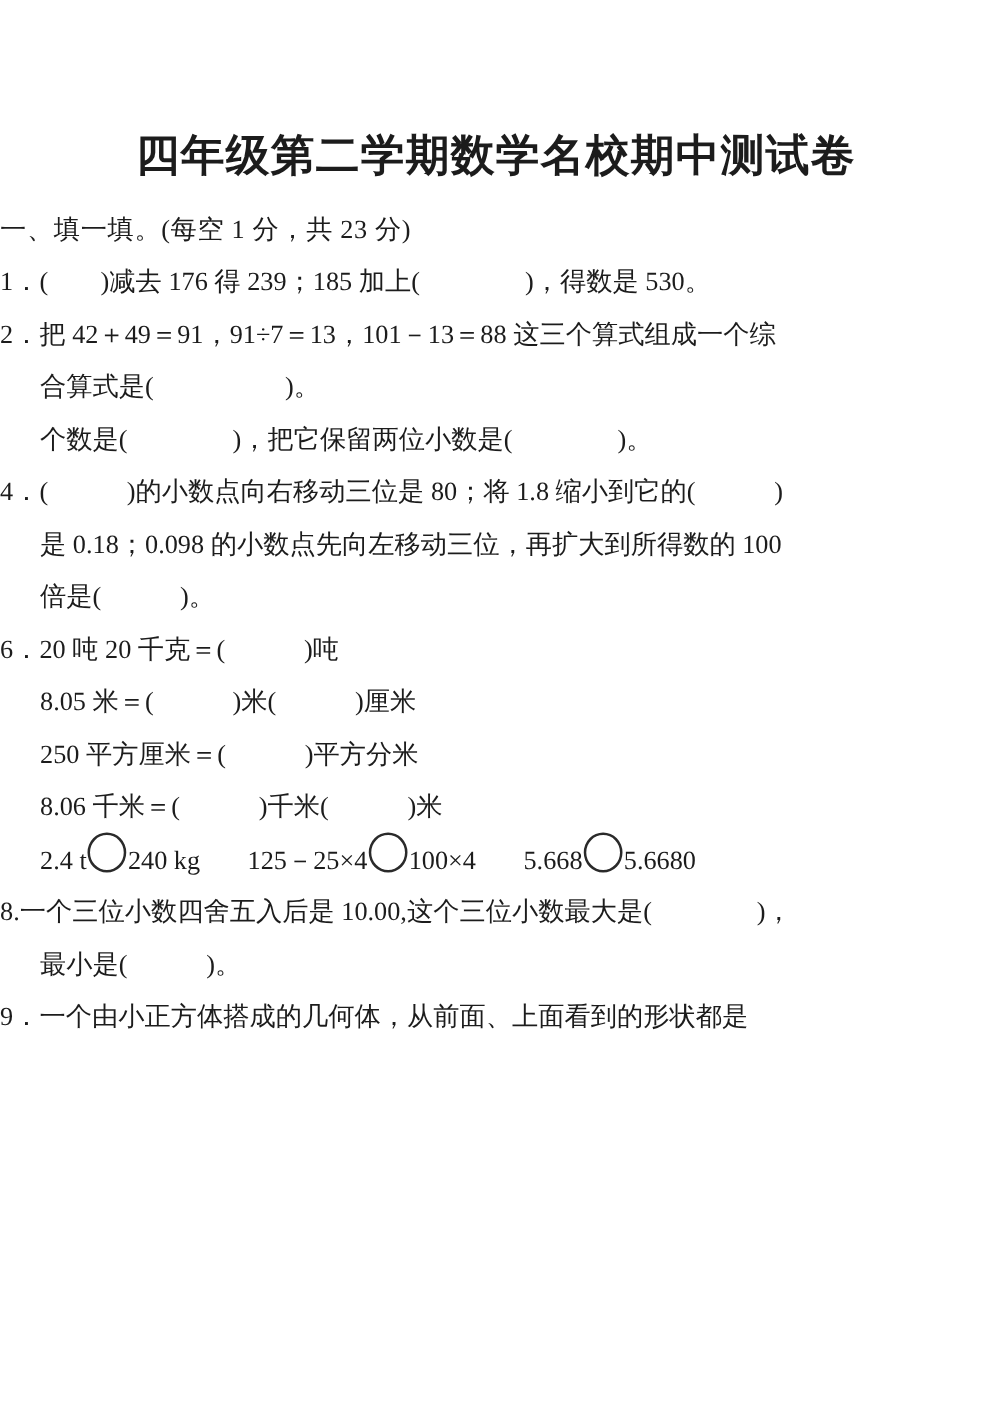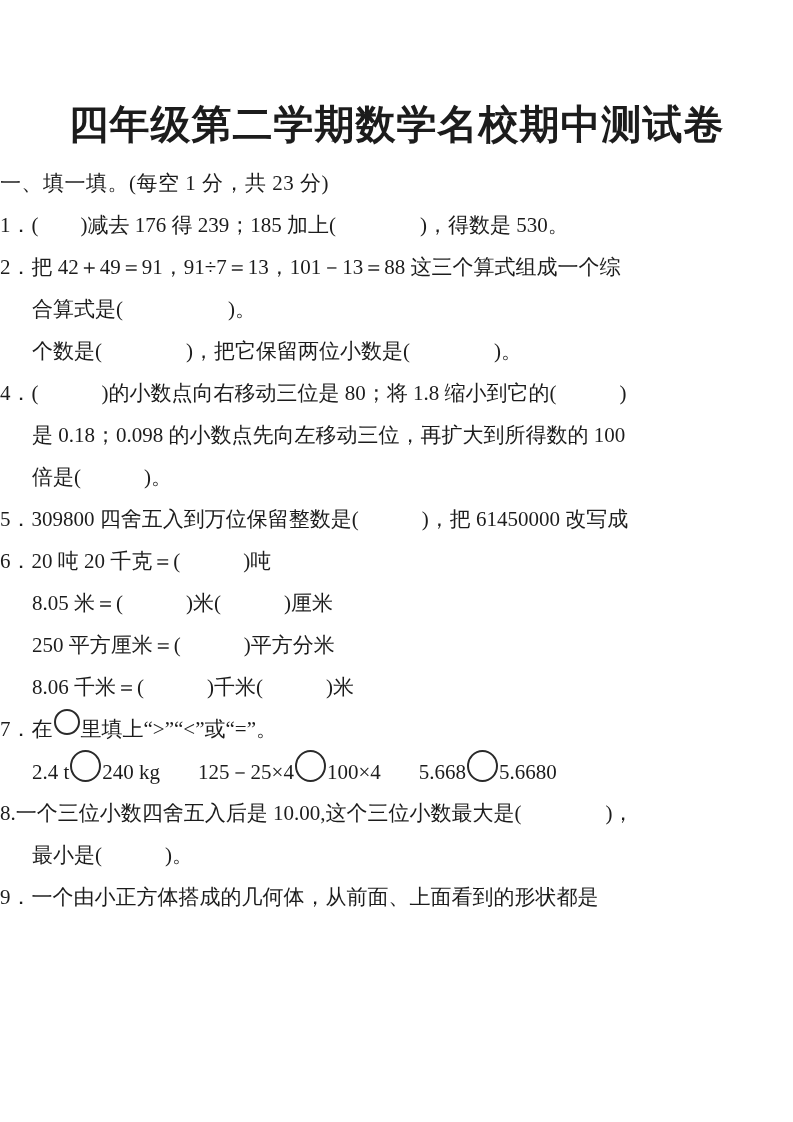--- a/index.html
+++ b/index.html
@@ -13,21 +13,21 @@
     height: 1122px;
     background: #ffffff;
     overflow: hidden;
     font-family: "Liberation Serif", "DejaVu Serif", serif;
     color: #1c1c1c;
   }
   .title {
     margin: 0;
     padding-top: 102px;
     text-align: center;
-    font-size: 40px;
+    font-size: 35px;
     font-weight: 700;
     line-height: 46px;
     letter-spacing: 1px;
   }
   .content {
     margin-top: 14px;
     margin-right: 60px;
   }
   .line {
     margin: 0;
@@ -81,28 +81,26 @@
 
     <p class="line"><span>2．</span><span>把 42＋49＝91，91÷7＝13，101－13＝88 这三个算式组成一个综</span></p>
     <p class="line cont"><span>合算式是(　　　　　)。</span></p>
 
     <p class="line cont"><span>个数是(　　　　)，把它保留两位小数是(　　　　)。</span></p>
 
     <p class="line"><span>4．</span><span>(　　　)的小数点向右移动三位是 80；将 1.8 缩小到它的(　　　)</span></p>
     <p class="line cont"><span>是 0.18；0.098 的小数点先向左移动三位，再扩大到所得数的 100</span></p>
     <p class="line cont"><span>倍是(　　　)。</span></p>
 
-    <p class="line"><span>5．</span><span>309800 四舍五入到万位保留整数是(　　　)，把 61450000 改写成</span></p>
 
     <p class="line"><span>6．</span><span>20 吨 20 千克＝(　　　)吨</span></p>
     <p class="line cont"><span>8.05 米＝(　　　)米(　　　)厘米</span></p>
     <p class="line cont"><span>250 平方厘米＝(　　　)平方分米</span></p>
     <p class="line cont"><span>8.06 千米＝(　　　)千米(　　　)米</span></p>
 
-    <p class="line"><span>7．</span><span>在</span><span class="circle circle-sm"></span><span>里填上“&gt;”“&lt;”或“=”。</span></p>
     <p class="line cont"><span>2.4 t</span><span class="circle circle-lg"></span><span>240 kg</span><span class="cmp-gap"></span><span>125－25×4</span><span class="circle circle-lg"></span><span>100×4</span><span class="cmp-gap"></span><span>5.668</span><span class="circle circle-lg"></span><span>5.6680</span></p>
 
     <p class="line"><span>8.</span><span>一个三位小数四舍五入后是 10.00,这个三位小数最大是(　　　　)，</span></p>
     <p class="line cont"><span>最小是(　　　)。</span></p>
 
     <p class="line"><span>9．</span><span>一个由小正方体搭成的几何体，从前面、上面看到的形状都是</span></p>
 
   </div>
 </div>
 

